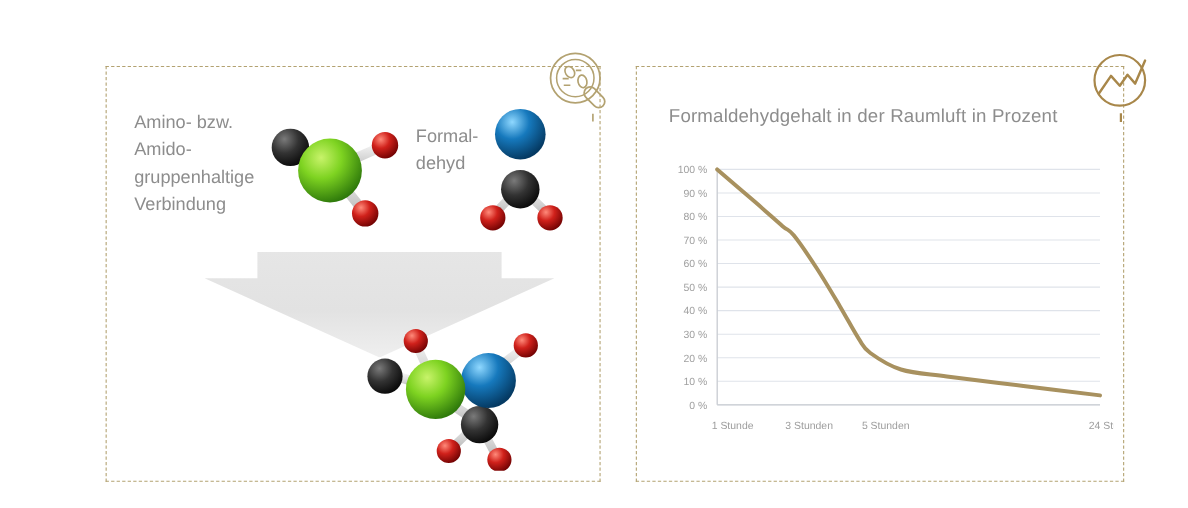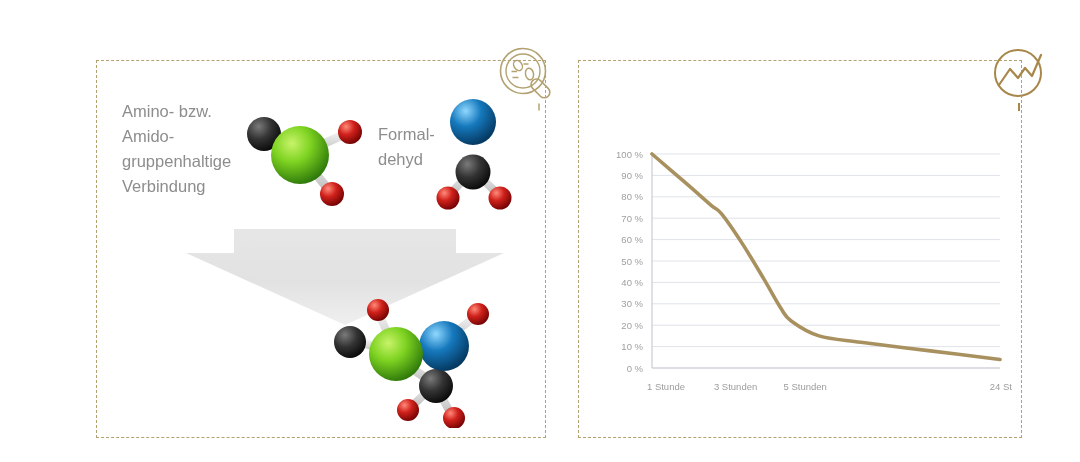--- a/index.html
+++ b/index.html
@@ -33,21 +33,21 @@
   
   .lbl {
     position: absolute;
     color: #8d8d8d;
     font-size: 16.5px;
     line-height: 25px;
     font-weight: 400;
     white-space: pre-line;
   }
   #label-amino   { left: 122px; top: 75px;  width: 170px; }
-  #label-formal  { left: 378px; top: 98px;  width: 110px; }
+  #label-formal  { left: 378px; top: 88px;  width: 110px; }
   #label-halb    { left: 222px; top: 338px; width: 160px; }
 
   
   #arrow-down {
     position: absolute;
     left: 186px; top: 205px;
     width: 318px; height: 96px;
   }
   #arrow-down svg { display:block; width:100%; height:100%; }
 
@@ -239,20 +239,21 @@
   <div class="panel" id="panel-right"></div>
 
   <div class="badge" id="badge-trend">
     <svg viewBox="0 0 64 70">
       <circle cx="30" cy="28" r="23" fill="none" stroke="#a8874a" stroke-width="2"></circle>
       <polyline points="11,40 22,24 30,33 37,23 44,31 53,10" fill="none" stroke="#a8874a" stroke-width="2.2" stroke-linecap="round" stroke-linejoin="round"></polyline>
       <line x1="31" y1="58" x2="31" y2="66" stroke="#a8874a" stroke-width="2"></line>
     </svg>
   </div>
 
+  <div id="chart-title">Formaldehydgehalt in der Raumluft in Prozent</div>
 
   <div id="chart-area">
     <svg id="chart-svg" viewBox="0 0 412 270">
       <g id="gridlines">
           <line class="gridline" x1="52" x2="400" y1="12" y2="12"></line>
           <line class="gridline" x1="52" x2="400" y1="33.400000000000006" y2="33.400000000000006"></line>
           <line class="gridline" x1="52" x2="400" y1="54.79999999999998" y2="54.79999999999998"></line>
           <line class="gridline" x1="52" x2="400" y1="76.20000000000002" y2="76.20000000000002"></line>
           <line class="gridline" x1="52" x2="400" y1="97.6" y2="97.6"></line>
           <line class="gridline" x1="52" x2="400" y1="119" y2="119"></line>

